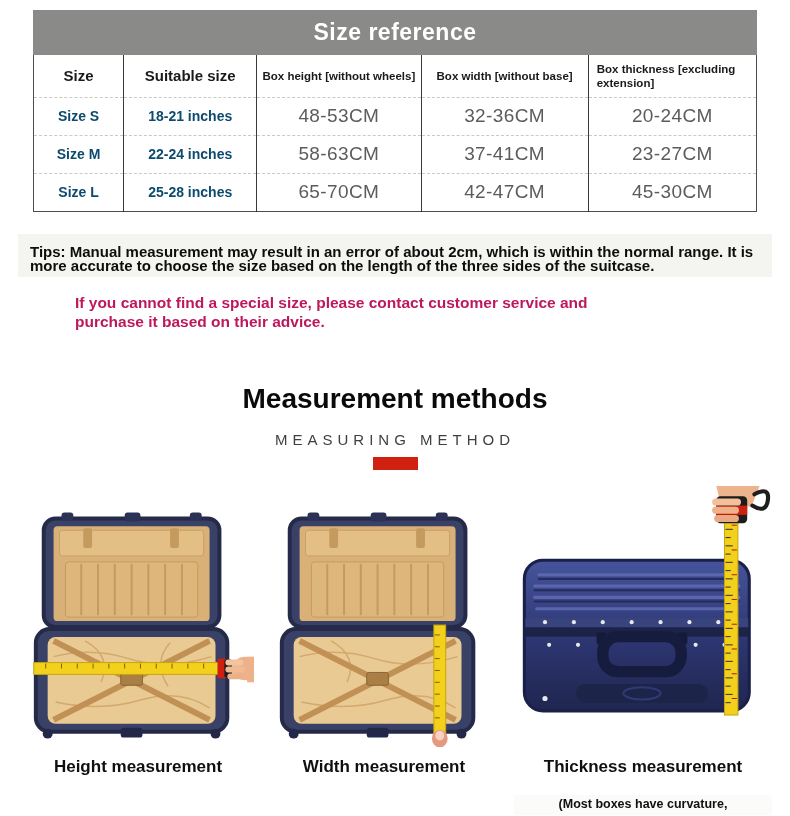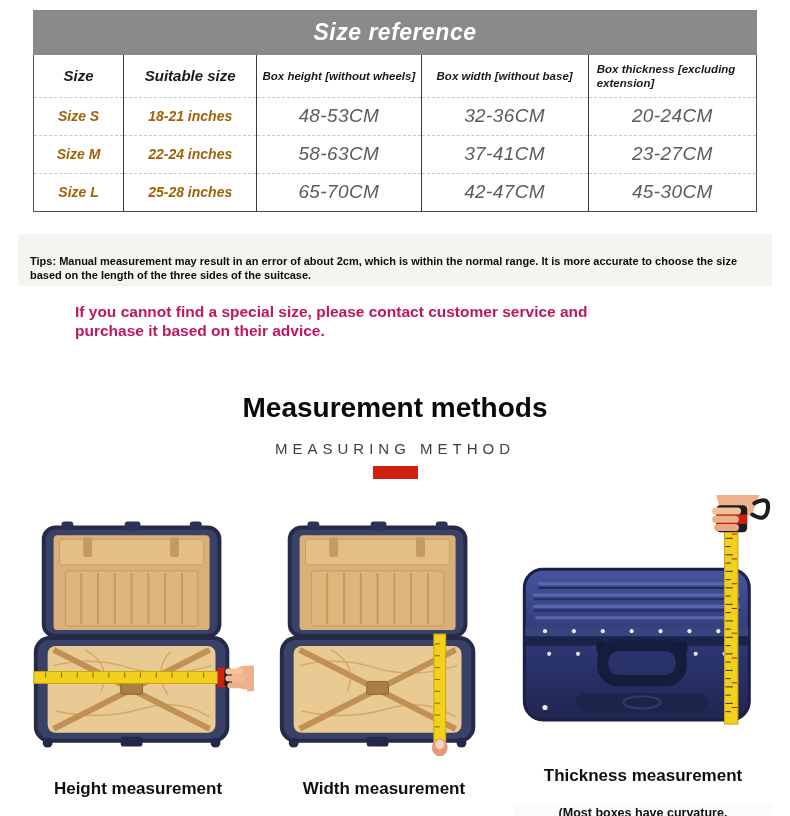--- a/index.html
+++ b/index.html
@@ -6,21 +6,21 @@
   html, body { margin: 0; padding: 0; background: #fff; }
   body {
     width: 790px; height: 816px;
     font-family: "Liberation Sans", sans-serif;
     color: #111;
     position: relative;
     overflow: hidden;
   }
 
   
-  .size-section { margin: 10px 33px 3px 33px; font-style: italic; }
+  .size-section { margin: 10px 33px 3px 33px; }
   .table-title-bar {
     background: #8a8a88;
     color: #fff;
     height: 45px; line-height: 45px;
     text-align: center;
     font-size: 23px; font-weight: bold;
     letter-spacing: 0.5px;
   }
   table.size-table {
     width: 100%;
@@ -34,29 +34,29 @@
     text-align: center;
     vertical-align: middle;
   }
   .size-table th + th, .size-table td + td { border-left: 1px solid #3a3a3a; }
   .size-table thead tr { height: 42px; }
   .size-table tbody tr { height: 38px; }
   .size-table tbody tr td { border-top: 1px dashed #c9c9c9; }
   th.h-main { font-size: 15px; font-weight: bold; color: #1a1a1a; }
   th.h-sub  { font-size: 11.5px; font-weight: bold; color: #1a1a1a; line-height: 14px; }
   th.h-left { text-align: left; padding-left: 8px; padding-right: 6px; }
-  td.c-size { font-size: 14px; font-weight: bold; color: #a16207; }
+  td.c-size { font-size: 14px; font-weight: bold; color: #0c4a6e; }
   td.c-cm   { font-size: 19px; font-weight: 400; color: #5c5c5c; letter-spacing: 0.4px; }
 
   
   .tips-note {
     margin: 22px 18px 0 18px;
-    padding: 20px 12px 4px 12px;
+    padding: 11px 12px 4px 12px;
     background: #f4f4f1;
-    font-size: 11px; font-weight: bold;
+    font-size: 15px; font-weight: bold;
     line-height: 14px; color: #0d0d0d;
   }
   .tips-advice {
     margin: 16px 0 0 75px;
     width: 585px;
     font-size: 15.5px; font-weight: bold;
     line-height: 19px; color: #be185d;
   }
 
   
@@ -74,21 +74,21 @@
 
   
   .figures {
     display: flex;
     justify-content: space-between;
     align-items: flex-start;
     padding: 0 18px 0 22px;
     margin-top: 16px;
   }
   figure { margin: 0; display: flex; flex-direction: column; }
-  .fig-col-1, .fig-col-2 { width: 232px; padding-top: 25px; gap: 13px; }
+  .fig-col-1, .fig-col-2 { width: 232px; padding-top: 25px; }
   .fig-col-3 { width: 258px; padding-top: 0; }
   figcaption {
     text-align: center;
     font-size: 17px; font-weight: bold; color: #101010;
     margin-top: 10px;
   }
   .fig-note { margin-top: 18px; background: #fbfbf9; padding: 2px 0 4px 0; }
   .fig-note-bold {
     text-align: center;
     font-size: 12.5px; font-weight: bold; color: #111;

